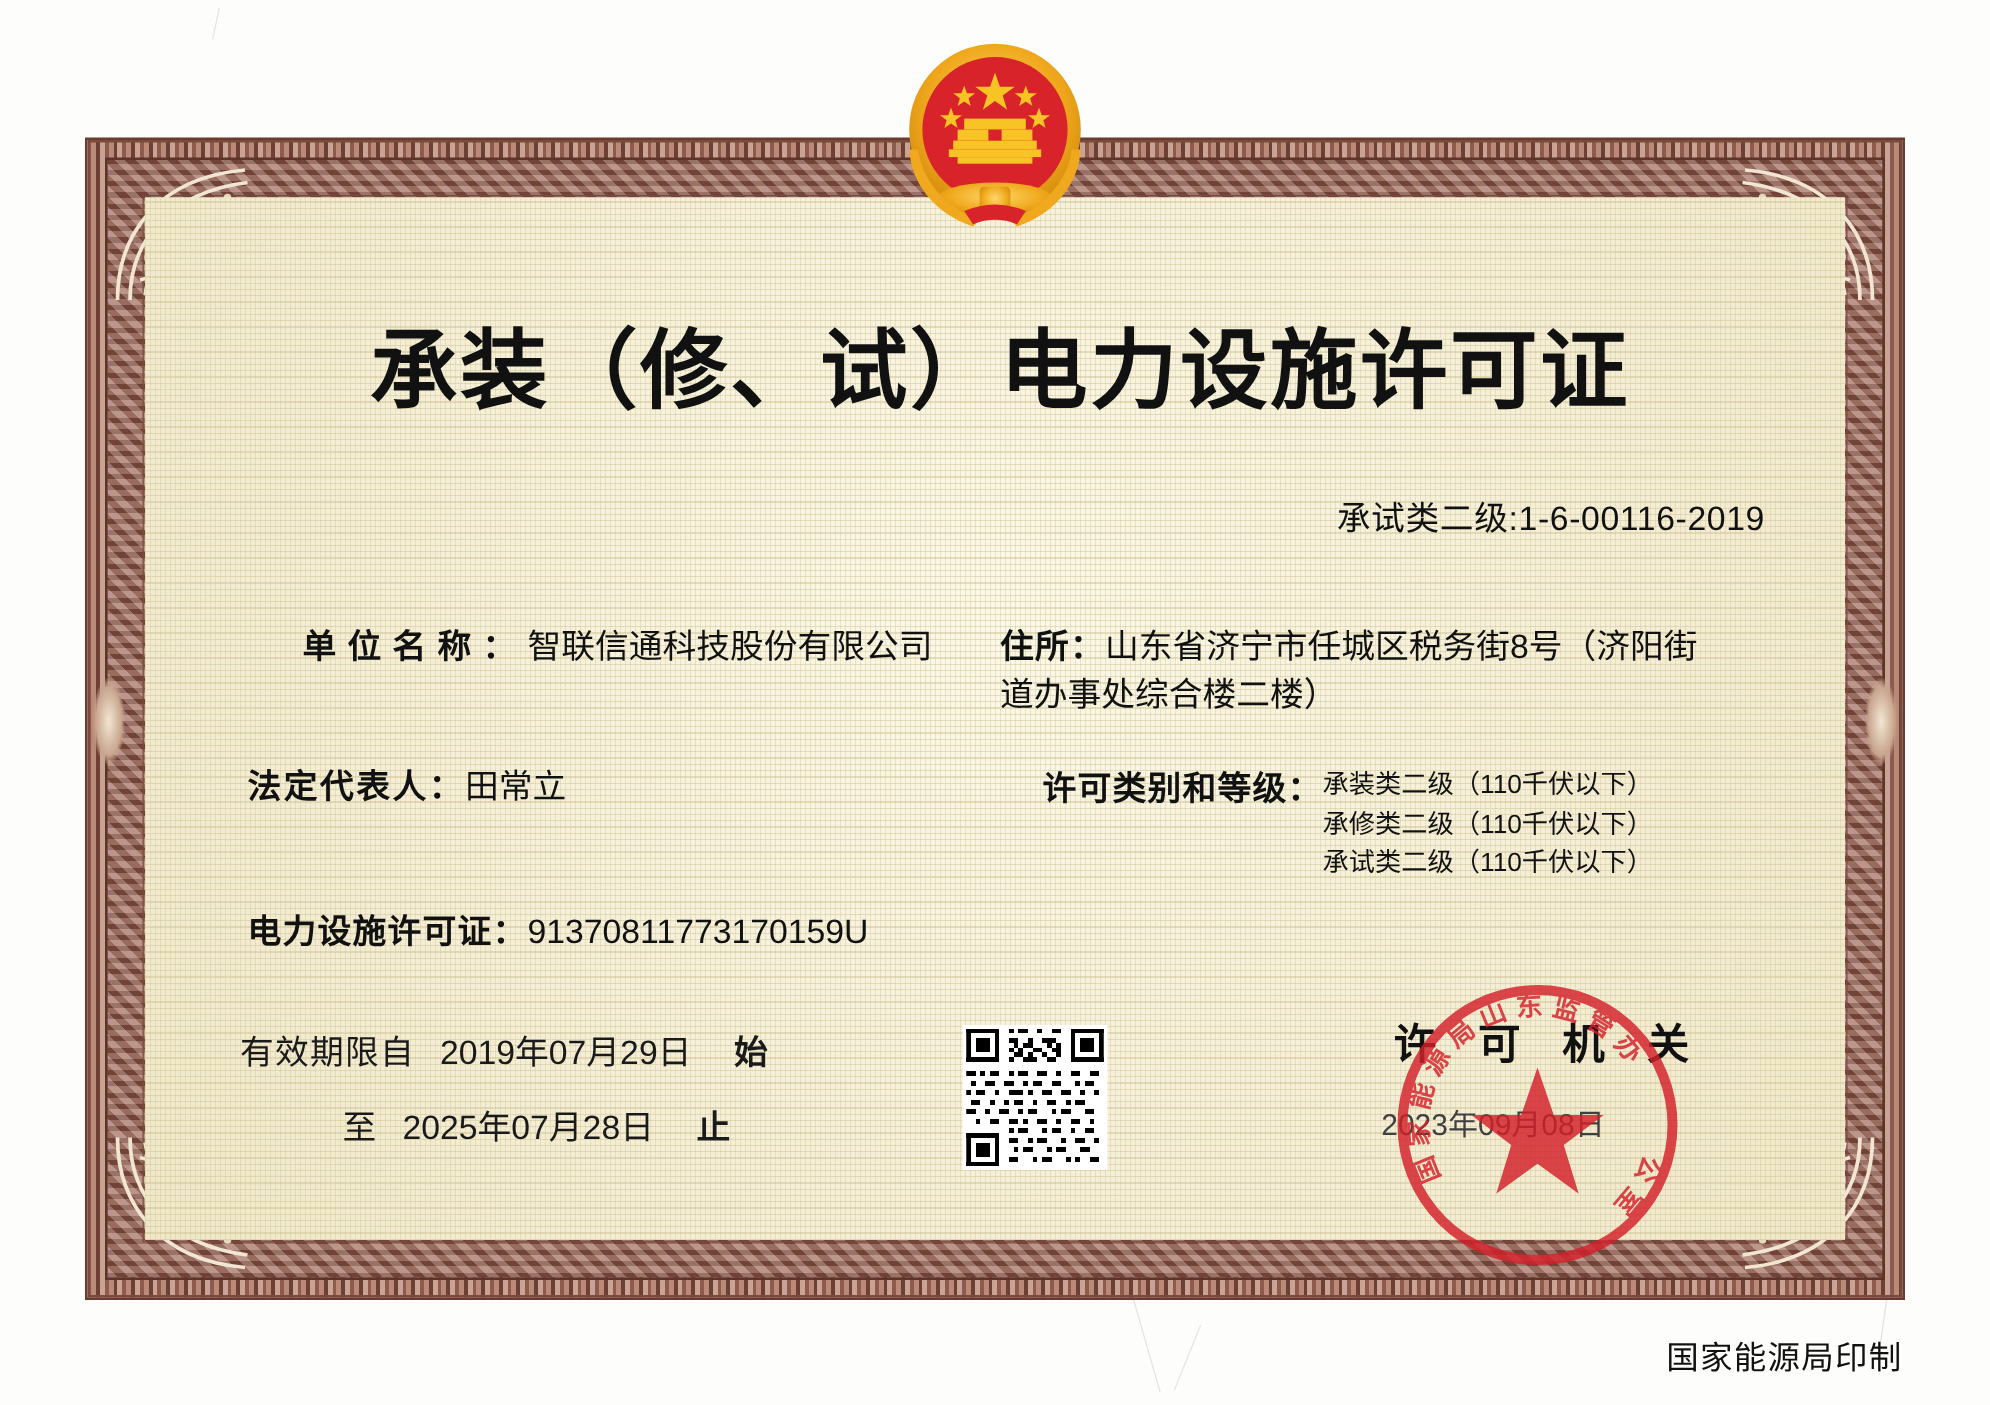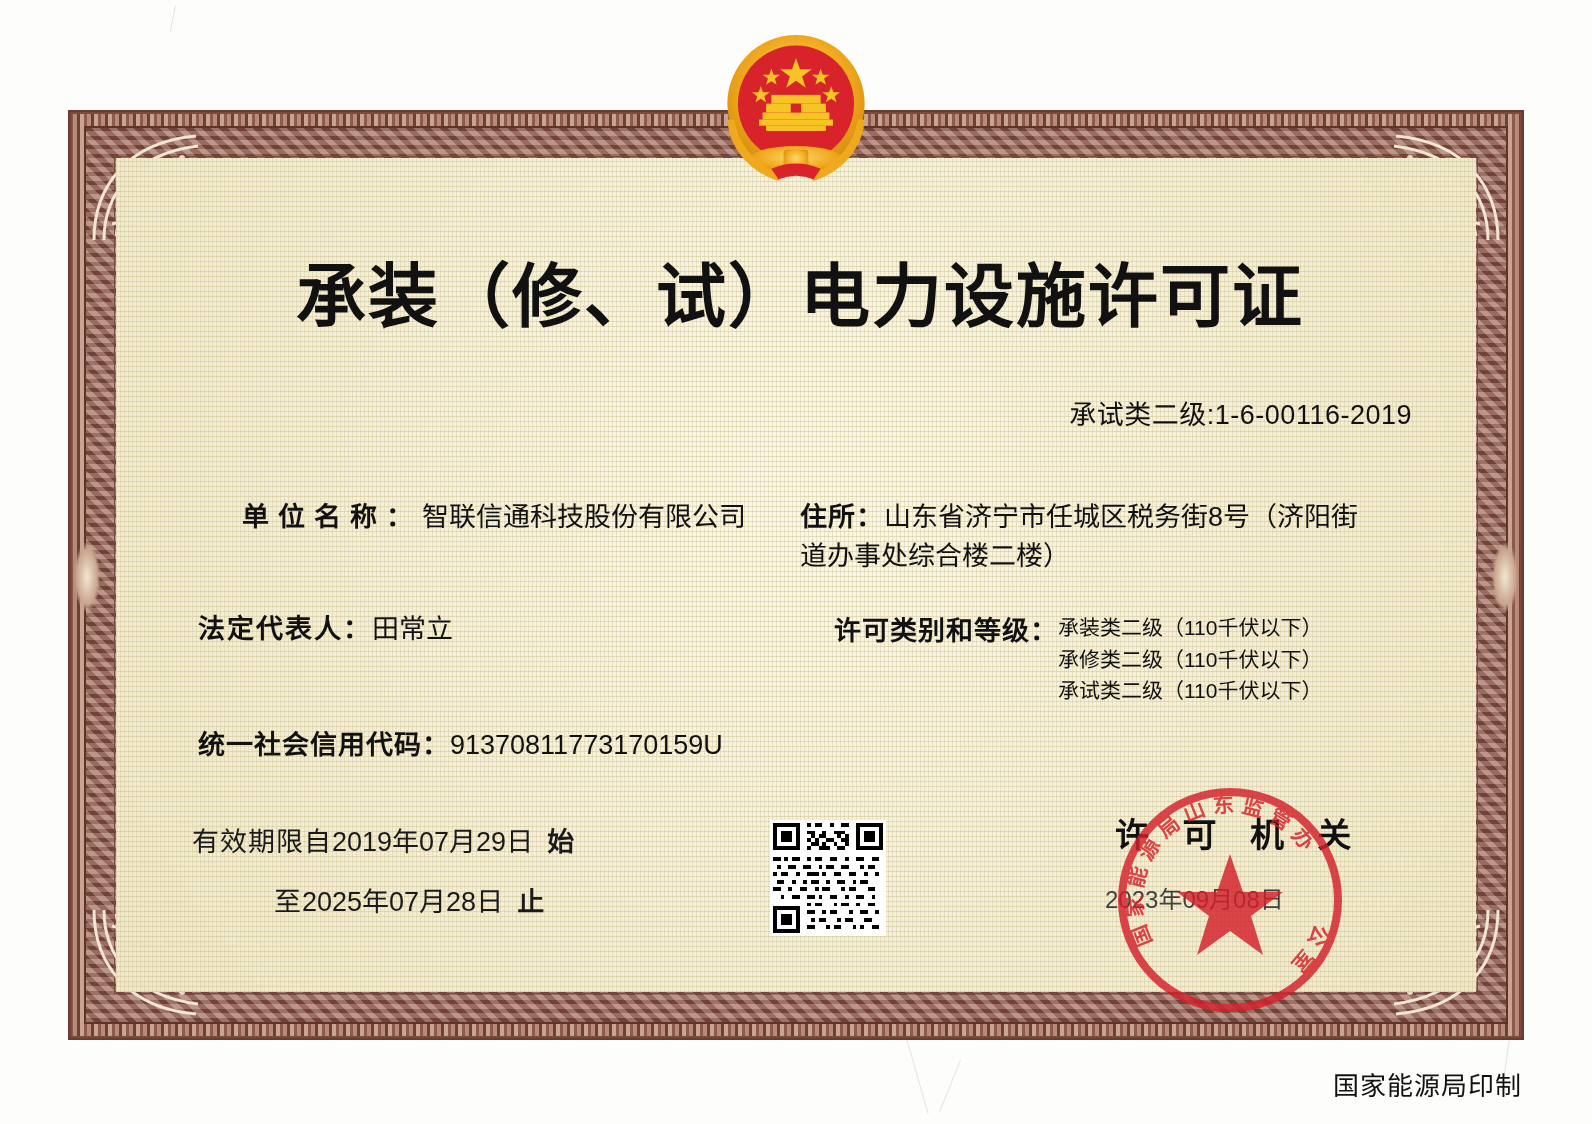--- a/index.html
+++ b/index.html
@@ -215,21 +215,21 @@
     white-space: nowrap;
   }
   .valid-to {
     position: absolute;
     left: 124px;
     top: 700px;
     font-size: 27px;
     white-space: nowrap;
   }
   .valid-from .lab, .valid-to .lab { font-weight: 400; letter-spacing: 1px; }
-  .valid-from .val, .valid-to .val { display: inline-block; padding: 0 0; }
+  .valid-from .val, .valid-to .val { display: inline-block; padding: 0 20px; }
   .valid-from .tail, .valid-to .tail { font-weight: 700; padding-left: 14px; }
 
   
   .qr {
     position: absolute;
     left: 620px;
     top: 640px;
     width: 110px;
     height: 110px;
     background: #fff;
@@ -431,21 +431,21 @@
 
     <div class="field f-cat">
       <span class="lab">许可类别和等级：</span><span class="cat-list">
         <div>承装类二级（110千伏以下）</div>
         <div>承修类二级（110千伏以下）</div>
         <div>承试类二级（110千伏以下）</div>
       </span>
     </div>
 
     <div class="field f-credit">
-      <span class="lab">统一社会信用代码：</span><span class="val">91370811773170159U</span>
+      <span class="lab">电力设施许可证：</span><span class="val">91370811773170159U</span>
     </div>
 
     <div class="valid-from">
       <span class="lab">有效期限自</span><span class="val">2019年07月29日</span><span class="tail">始</span>
     </div>
 
     <div class="valid-to">
       <span class="lab">至</span><span class="val">2025年07月28日</span><span class="tail">止</span>
     </div>
 

